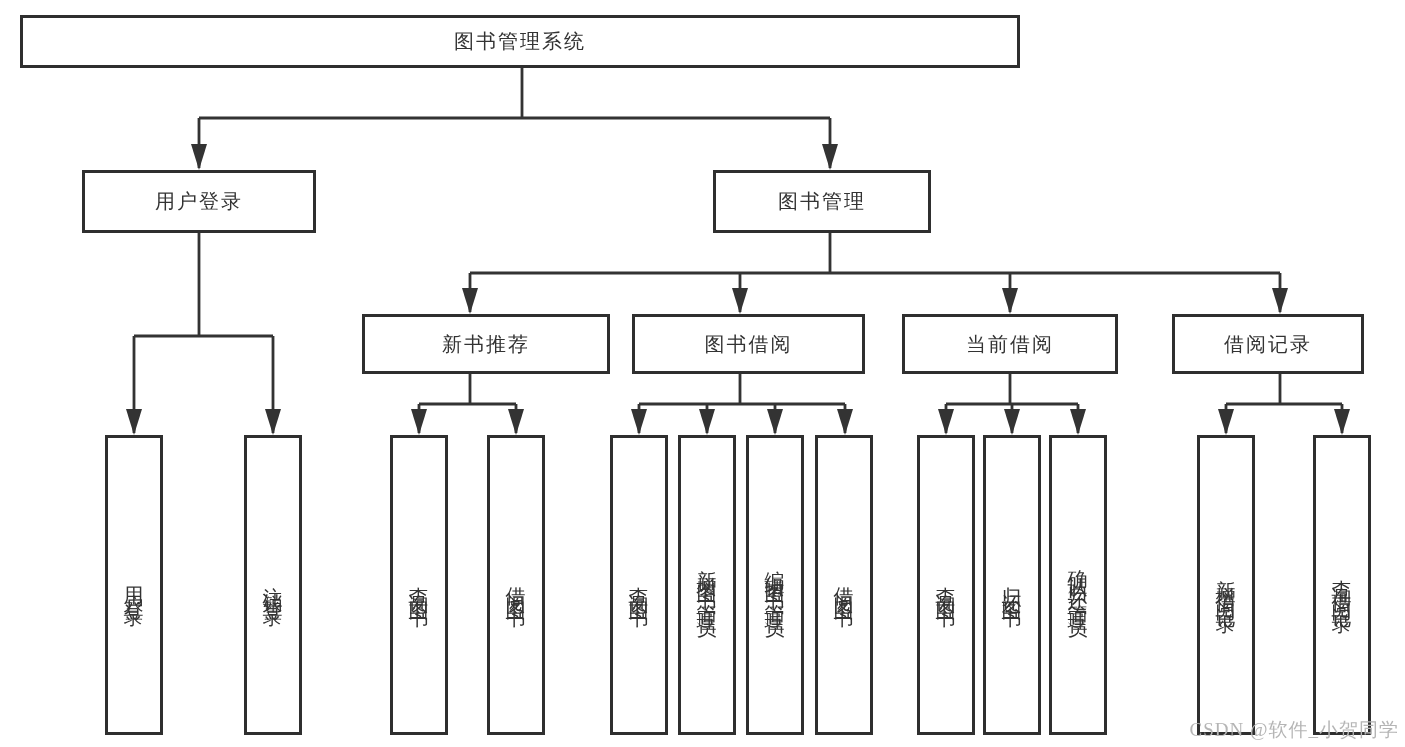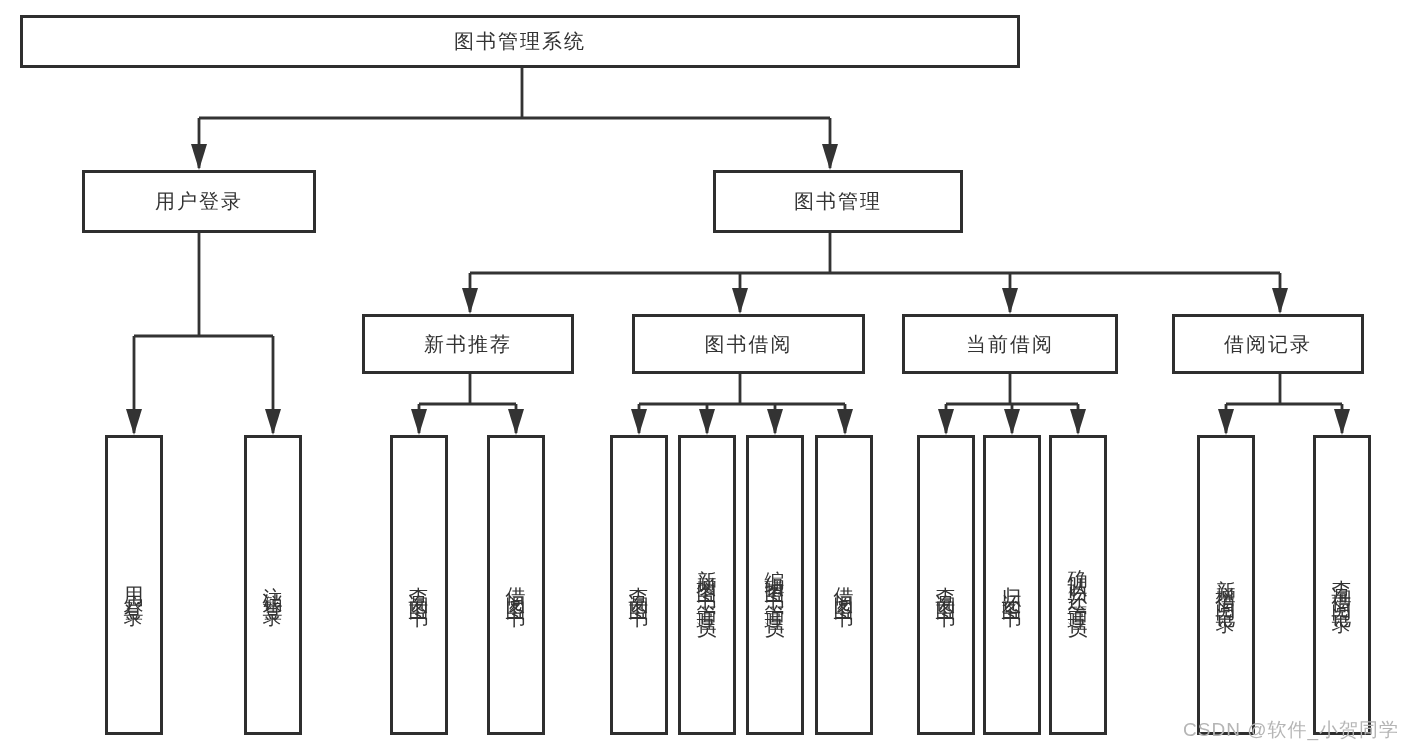--- a/index.html
+++ b/index.html
@@ -6,20 +6,21 @@
     margin: 0; padding: 0;
     background: #ffffff;
     font-family: "Liberation Sans", sans-serif;
   }
   #stage {
     position: relative;
     width: 1405px;
     height: 747px;
     background: #ffffff;
     overflow: hidden;
+    font-family: Liberation Serif, serif;
   }
   #connectors {
     position: absolute;
     left: 0; top: 0;
     width: 1405px; height: 747px;
     z-index: 1;
   }
   .node {
     position: absolute;
     box-sizing: border-box;
@@ -102,25 +103,25 @@
     <path class="ahead" d="M1334 409 L1350 409 L1342 435 Z"></path>
   </svg>
 
   <div class="node hbox" style="left:20px; top:15px; width:1000px; height:53px;">
     <span>图书管理系统</span>
   </div>
 
   <div class="node hbox" style="left:82px; top:170px; width:234px; height:63px;">
     <span>用户登录</span>
   </div>
-  <div class="node hbox" style="left:713px; top:170px; width:250px; height:63px;">
+  <div class="node hbox" style="left:713px; top:170px; width:218px; height:63px;">
     <span>图书管理</span>
   </div>
 
-  <div class="node hbox" style="left:362px; top:314px; width:212px; height:60px;">
+  <div class="node hbox" style="left:362px; top:314px; width:248px; height:60px;">
     <span>新书推荐</span>
   </div>
   <div class="node hbox" style="left:632px; top:314px; width:233px; height:60px;">
     <span>图书借阅</span>
   </div>
   <div class="node hbox" style="left:902px; top:314px; width:216px; height:60px;text-align:right;">
     <span>当前借阅</span>
   </div>
   <div class="node hbox" style="left:1172px; top:314px; width:192px; height:60px;">
     <span>借阅记录</span>

